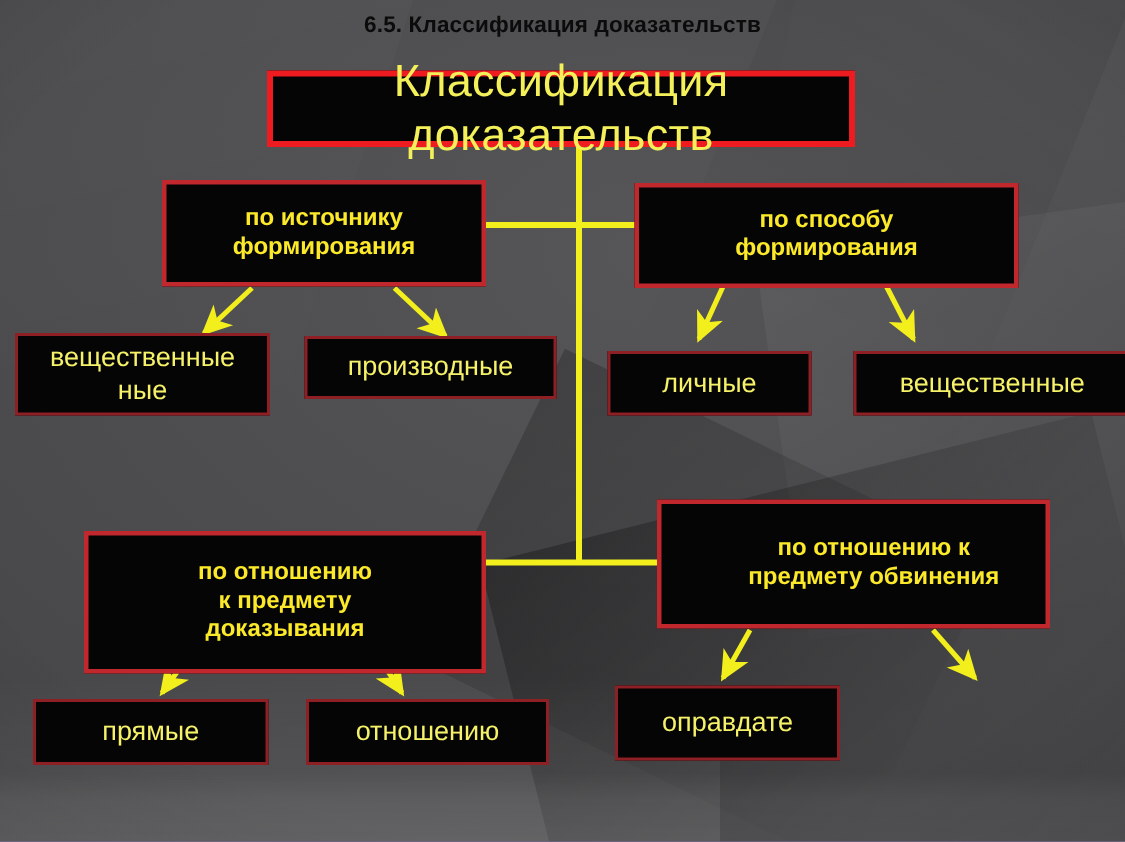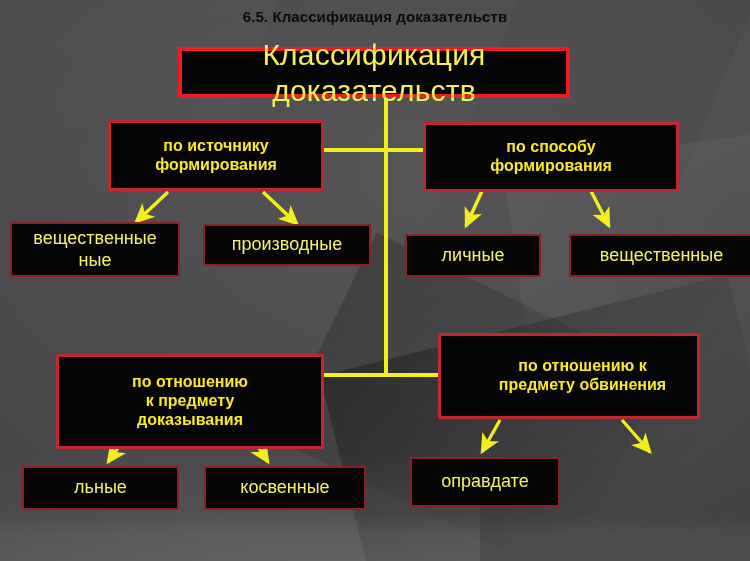--- a/index.html
+++ b/index.html
@@ -188,20 +188,20 @@
   <div class="node leaf" style="left:203px; top:224px; width:168px; height:42px;">производные</div>
 
   <div class="node branch" style="left:423px; top:122px; width:256px; height:70px;">по способу
 формирования</div>
   <div class="node leaf" style="left:405px; top:234px; width:136px; height:43px;">личные</div>
   <div class="node leaf" style="left:551px; top:234px; width:185px; height:43px;margin-left:18px;">вещественные</div>
 
   <div class="node branch" style="left:56px; top:338px; width:268px; height:95px;margin-top:16px;">по отношению
 к предмету
 доказывания</div>
-  <div class="node leaf" style="left:22px; top:466px; width:157px; height:44px;">льные</div>
-  <div class="node leaf" style="left:204px; top:466px; width:162px; height:44px;">косвенные</div>
+  <div class="node leaf" style="left:22px; top:466px; width:157px; height:44px;">прямые</div>
+  <div class="node leaf" style="left:204px; top:466px; width:162px; height:44px;">отношению</div>
 
   <div class="node branch" style="left:438px; top:333px; width:262px; height:86px;padding-left:27px;">по отношению к
 предмету обвинения</div>
   <div class="node leaf" style="left:410px; top:457px; width:150px; height:50px;">оправдате</div>
 
 </div>
 
 </body></html>

